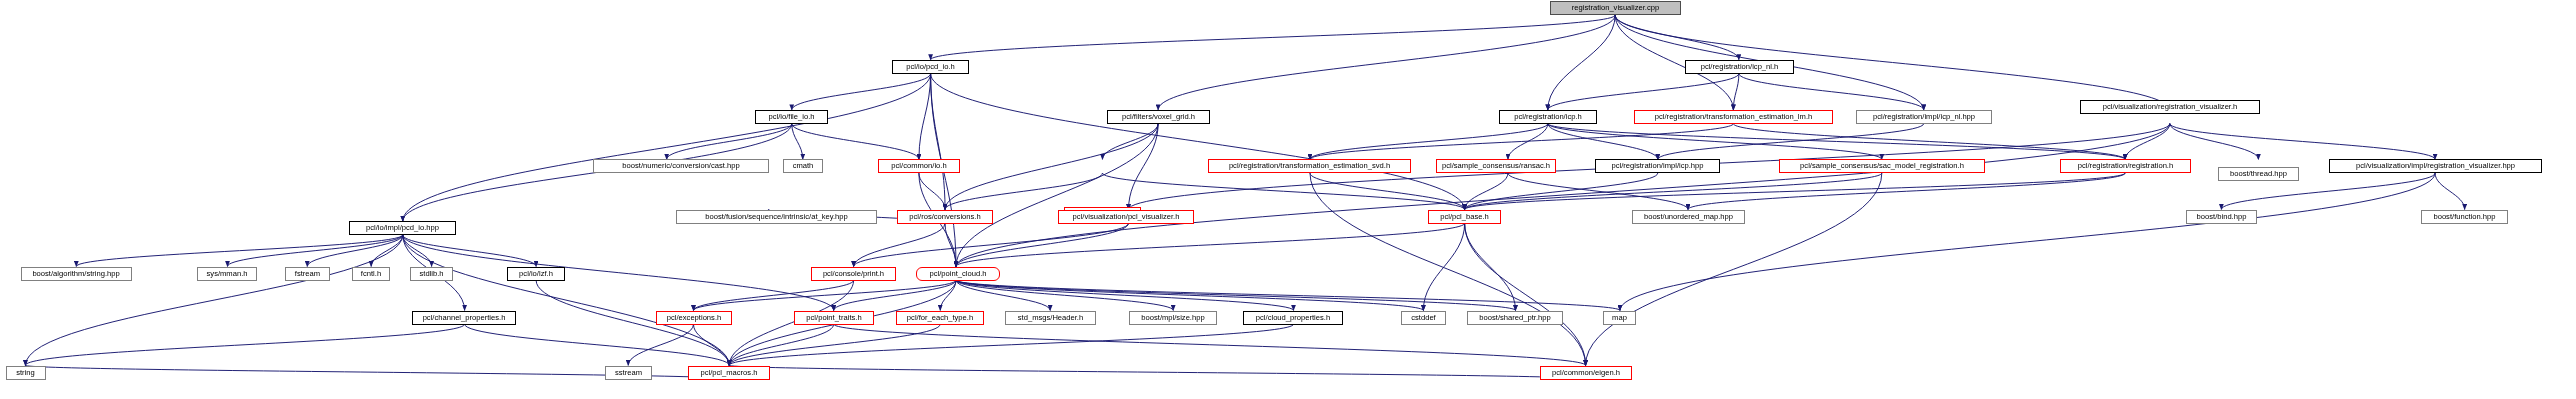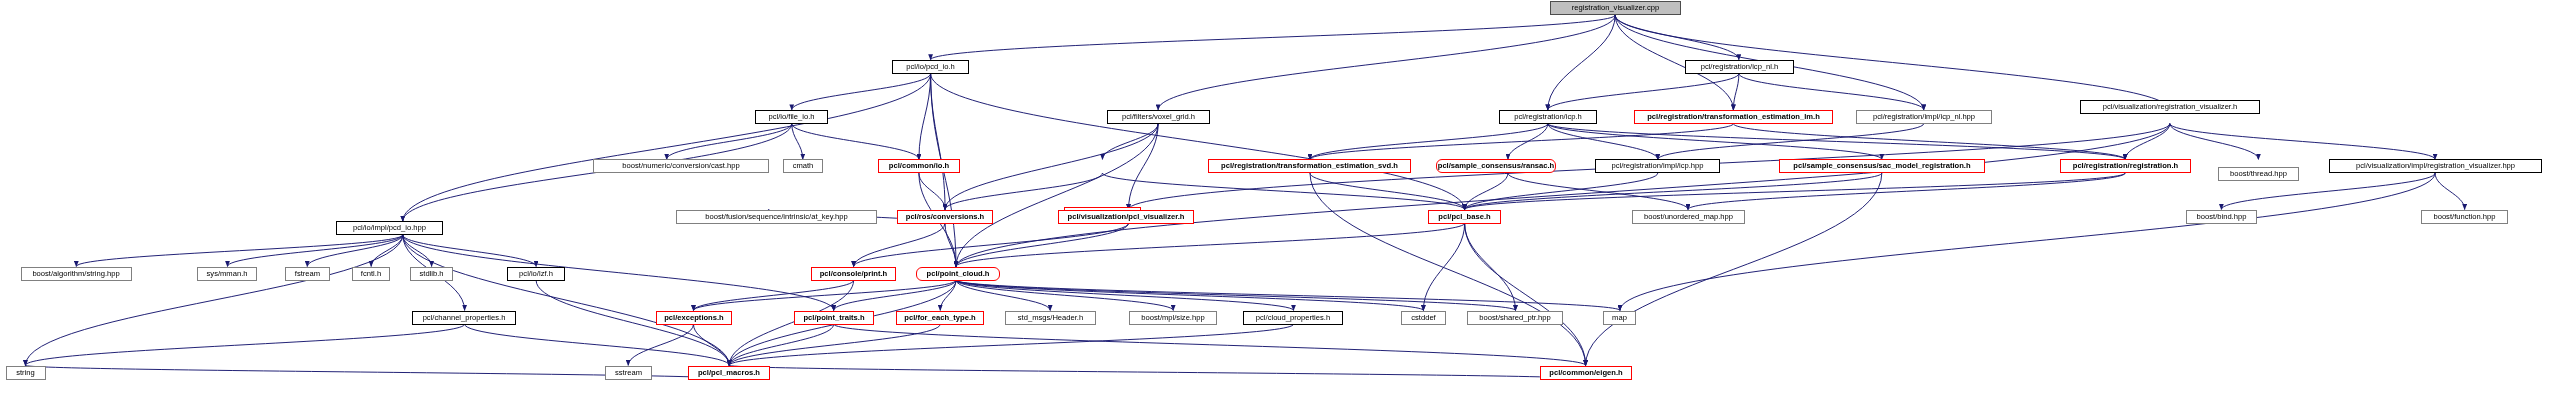--- a/index.html
+++ b/index.html
@@ -4,21 +4,21 @@
 <style>
   html,body{margin:0;padding:0;background:#ffffff;}
   #graph-root{position:relative;width:2576px;height:399px;background:#ffffff;
     font-family:"Liberation Sans","DejaVu Sans",sans-serif;overflow:hidden;}
   svg.edges{position:absolute;left:0;top:0;width:2576px;height:399px;}
   .node{position:absolute;box-sizing:border-box;display:flex;align-items:center;
     justify-content:center;height:13.7px;border:0.7px solid #808080;background:#ffffff;
     font-size:7.6px;line-height:7.6px;color:#000000;white-space:nowrap;padding:0 2.7px;}
   .node.root{background:#bfbfbf;border:0.7px solid #4d4d4d;}
   .node.hdr{border:0.7px solid #000000;}
-  .node.red{border:0.7px solid #ff0000;font-weight:bold;}
+  .node.red{border:0.7px solid #ff0000;}
 </style>
 </head>
 <body>
 
 <div id="graph-root">
   <svg class="edges" id="edge-layer" viewBox="0 0 3748 581" preserveAspectRatio="none">
     <defs>
       <marker id="arrow" markerWidth="9" markerHeight="7" refX="8" refY="3.5" orient="auto" markerUnits="userSpaceOnUse">
         <path d="M0,0 L9,3.5 L0,7 z" fill="#191970"></path>
       </marker>
@@ -129,34 +129,34 @@
       <div class="node hdr" style="left: 1107px; top: 110px; width: 103px;">pcl/filters/voxel_grid.h</div>
       <div class="node hdr" style="left: 1499px; top: 110px; width: 98px;">pcl/registration/icp.h</div>
       <div class="node red" style="left: 1634px; top: 110px; width: 199px;">pcl/registration/transformation_estimation_lm.h</div>
       <div class="node plain" style="left: 1856px; top: 110px; width: 136px;">pcl/registration/impl/icp_nl.hpp</div>
       <div class="node hdr" style="left: 2080px; top: 100px; width: 180px;">pcl/visualization/registration_visualizer.h</div>
       <div class="node plain" style="left: 593px; top: 159px; width: 176px;">boost/numeric/conversion/cast.hpp</div>
       <div class="node plain" style="left: 783px; top: 159px; width: 40px;">cmath</div>
       <div class="node red" style="left: 878px; top: 159px; width: 82px;">pcl/common/io.h</div>
       <div class="node red" style="left: 1064px; top: 159px; width: 77px; margin-top: 48px;">pcl/filters/filter.h</div>
       <div class="node red" style="left: 1208px; top: 159px; width: 203px;">pcl/registration/transformation_estimation_svd.h</div>
-      <div class="node red" style="left: 1436px; top: 159px; width: 120px; border-radius: 6px;">pcl/sample_consensus/ransac.h</div>
+      <div class="node red" style="left: 1436px; top: 159px; width: 120px;">pcl/sample_consensus/ransac.h</div>
       <div class="node hdr" style="left: 1595px; top: 159px; width: 125px;">pcl/registration/impl/icp.hpp</div>
       <div class="node red" style="left: 1779px; top: 159px; width: 206px;">pcl/sample_consensus/sac_model_registration.h</div>
       <div class="node red" style="left: 2060px; top: 159px; width: 131px;">pcl/registration/registration.h</div>
       <div class="node plain" style="left: 2218px; top: 159px; width: 81px; margin-top: 8px;">boost/thread.hpp</div>
       <div class="node hdr" style="left: 2329px; top: 159px; width: 213px;">pcl/visualization/impl/registration_visualizer.hpp</div>
       <div class="node plain" style="left: 676px; top: 210px; width: 201px;">boost/fusion/sequence/intrinsic/at_key.hpp</div>
       <div class="node red" style="left: 897px; top: 210px; width: 96px;">pcl/ros/conversions.h</div>
       <div class="node red" style="left: 1058px; top: 210px; width: 136px;">pcl/visualization/pcl_visualizer.h</div>
       <div class="node red" style="left: 1428px; top: 210px; width: 73px;">pcl/pcl_base.h</div>
       <div class="node plain" style="left: 1632px; top: 210px; width: 113px;">boost/unordered_map.hpp</div>
       <div class="node plain" style="left: 2186px; top: 210px; width: 71px;">boost/bind.hpp</div>
       <div class="node plain" style="left: 2421px; top: 210px; width: 87px;">boost/function.hpp</div>
-      <div class="node hdr" style="left: 336px; top: 221px; width: 107px;">pcl/io/impl/pcd_io.hpp</div>
+      <div class="node hdr" style="left: 349px; top: 221px; width: 107px;">pcl/io/impl/pcd_io.hpp</div>
       <div class="node plain" style="left: 20.6px; top: 267px; width: 111px;">boost/algorithm/string.hpp</div>
       <div class="node plain" style="left: 197px; top: 267px; width: 60px;">sys/mman.h</div>
       <div class="node plain" style="left: 285px; top: 267px; width: 45px;">fstream</div>
       <div class="node plain" style="left: 352px; top: 267px; width: 38px;">fcntl.h</div>
       <div class="node plain" style="left: 410px; top: 267px; width: 43px;">stdlib.h</div>
       <div class="node hdr" style="left: 507px; top: 267px; width: 58px;">pcl/io/lzf.h</div>
       <div class="node red" style="left: 811px; top: 267px; width: 85px;">pcl/console/print.h</div>
       <div class="node red" style="left: 916px; top: 267px; width: 84px; border-radius: 6px;">pcl/point_cloud.h</div>
       <div class="node hdr" style="left: 412px; top: 311px; width: 104px;">pcl/channel_properties.h</div>
       <div class="node red" style="left: 656px; top: 311px; width: 76px;">pcl/exceptions.h</div>

